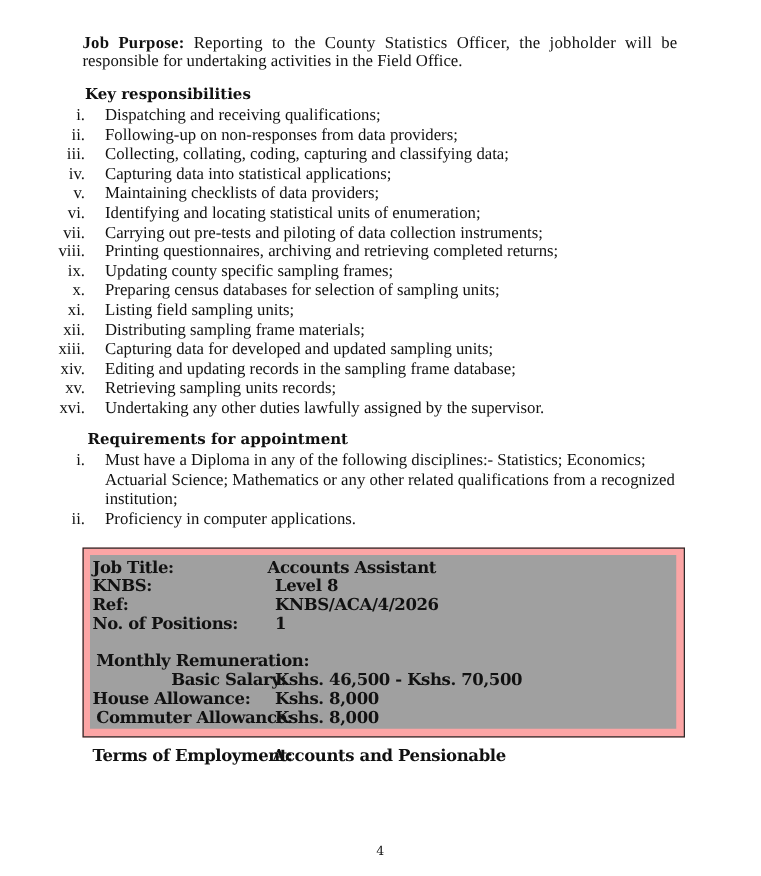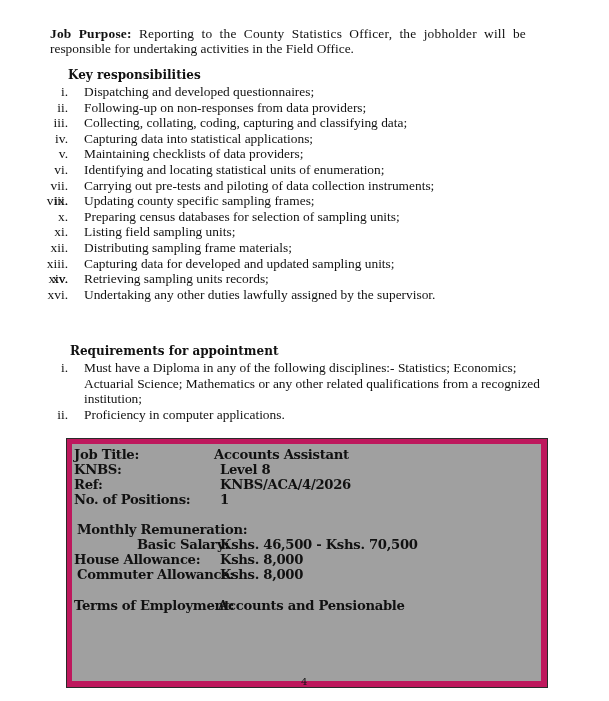--- a/index.html
+++ b/index.html
@@ -1,57 +1,57 @@
 <!DOCTYPE html>
 <html><head>
 <meta charset="utf-8">
 <style>
   html, body { margin:0; padding:0; background:#ffffff; }
   body { width:609px; height:701px; position:relative; overflow:hidden;
          font-family:"DejaVu Serif", "Liberation Serif", serif; color:#111; }
   .serif { font-family:"Liberation Serif", "DejaVu Serif", serif; }
-  .purpose { position:absolute; left:50px; top:26px; width:476px; font-size:13.4px; line-height:15px; text-align:justify; }
+  .purpose { position:absolute; left:66px; top:26px; width:476px; font-size:13.4px; line-height:15px; text-align:justify; }
   .purpose .lbl { font-weight:bold; }
   .purpose .l1 { display:block; text-align:justify; text-align-last:justify; letter-spacing:0.2px; }
   .h { position:absolute; font-weight:bold; font-size:12px; }
   .list { position:absolute; left:40px; margin:0; padding:0; list-style:none; font-size:13.4px; line-height:15.6px; }
   .list li { position:relative; padding-left:44px; white-space:nowrap; }
   .list .num { position:absolute; left:0; width:28px; text-align:right; }
   .req li { white-space:normal; width:460px; }
-  .box { position:absolute; left:66px; top:438px; width:482px; height:250px; box-sizing:border-box;
-         background:#be185d; border:1px solid #2a2a2a; }
+  .box { position:absolute; left:66px; top:438px; width:482px; height:152px; box-sizing:border-box;
+         background:#fca5a5; border:1px solid #2a2a2a; }
   .box-inner { position:absolute; left:5px; top:5px; right:6px; bottom:6px; background:#a0a0a0; }
   .row { position:absolute; font-weight:bold; font-size:13.2px; line-height:15px; white-space:nowrap; letter-spacing:-0.3px; }
   .pagenum { position:absolute; left:301px; top:676px; font-size:10px; }
 </style>
 </head>
 <body>
 
 <div class="purpose serif">
   <span class="l1"><span class="lbl">Job Purpose:</span> <span>Reporting to the County Statistics Officer, the jobholder will be</span></span>
   <span>responsible for undertaking activities in the Field Office.</span>
 </div>
 
 <div class="h" style="left:68px; top:68px;">Key responsibilities</div>
 
 <ul class="list serif" id="resp-list" style="top:84px;">
-    <li><span class="num">i.</span><span>Dispatching and developed questionnaires;</span></li>
+    <li><span class="num">i.</span><span>Dispatching and receiving qualifications;</span></li>
     <li><span class="num">ii.</span><span>Following-up on non-responses from data providers;</span></li>
     <li><span class="num">iii.</span><span>Collecting, collating, coding, capturing and classifying data;</span></li>
     <li><span class="num">iv.</span><span>Capturing data into statistical applications;</span></li>
     <li><span class="num">v.</span><span>Maintaining checklists of data providers;</span></li>
     <li><span class="num">vi.</span><span>Identifying and locating statistical units of enumeration;</span></li>
     <li><span class="num">vii.</span><span>Carrying out  pre-tests and piloting of  data collection instruments;</span></li>
-    <li><span class="num">viii.</span></li>
+    <li><span class="num">viii.</span><span>Printing questionnaires, archiving and retrieving completed returns;</span></li>
     <li><span class="num">ix.</span><span>Updating county specific sampling frames;</span></li>
     <li><span class="num">x.</span><span>Preparing census databases for selection of sampling units;</span></li>
     <li><span class="num">xi.</span><span>Listing field sampling units;</span></li>
     <li><span class="num">xii.</span><span>Distributing sampling frame materials;</span></li>
     <li><span class="num">xiii.</span><span>Capturing data for developed and updated sampling units;</span></li>
-    <li><span class="num">xiv.</span></li>
+    <li><span class="num">xiv.</span><span>Editing and updating records in the sampling frame database;</span></li>
     <li><span class="num">xv.</span><span>Retrieving sampling units records;</span></li>
     <li><span class="num">xvi.</span><span>Undertaking any other duties lawfully assigned by the supervisor.</span></li>
   </ul>
 
 <div class="h" style="left:70px; top:344px;">Requirements for appointment</div>
 
 <ul class="list serif req" id="req-list" style="top:360px;">
     <li><span class="num">i.</span><span>Must have a Diploma in any of the following disciplines:- Statistics; Economics; Actuarial Science; Mathematics or any other related qualifications from a recognized institution;</span></li>
     <li><span class="num">ii.</span><span>Proficiency in computer applications.</span></li>
   </ul>

